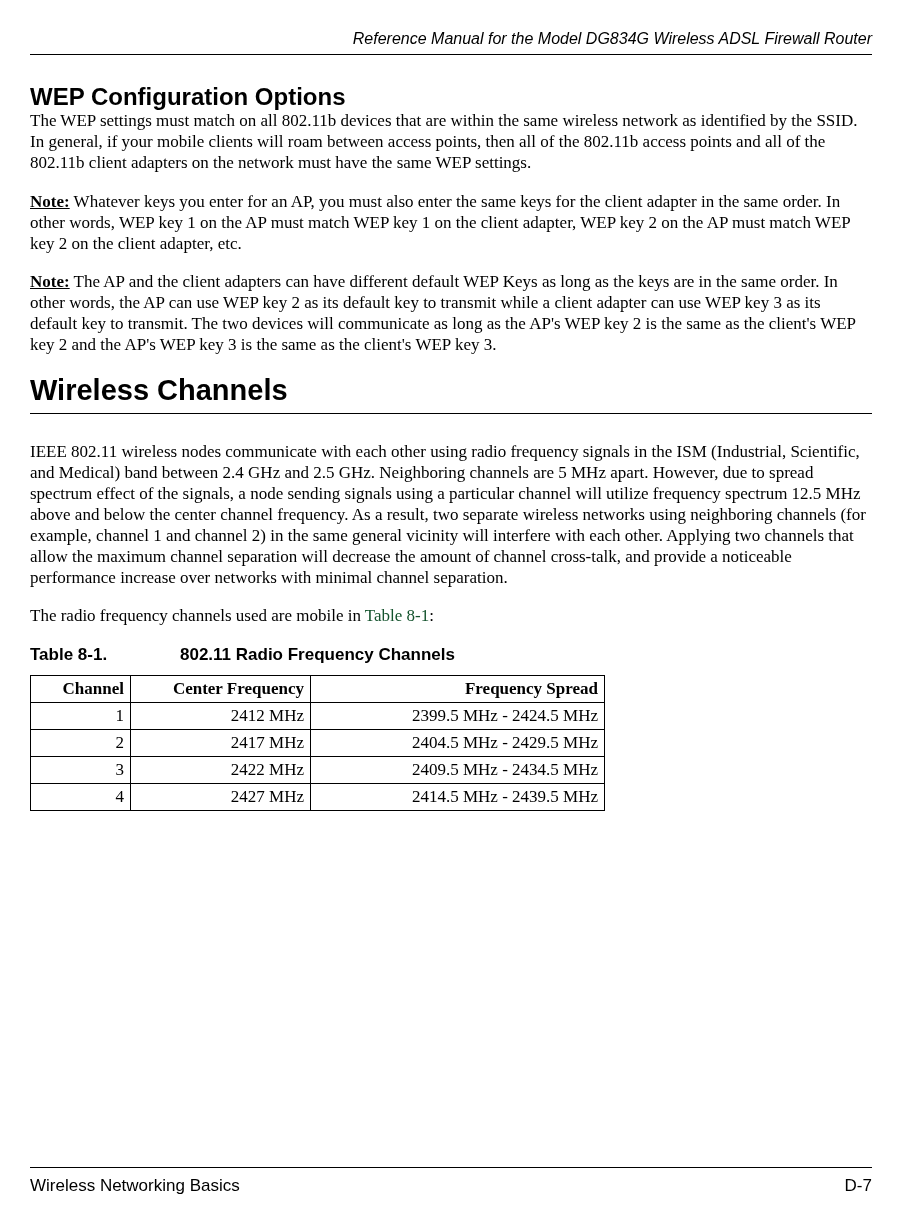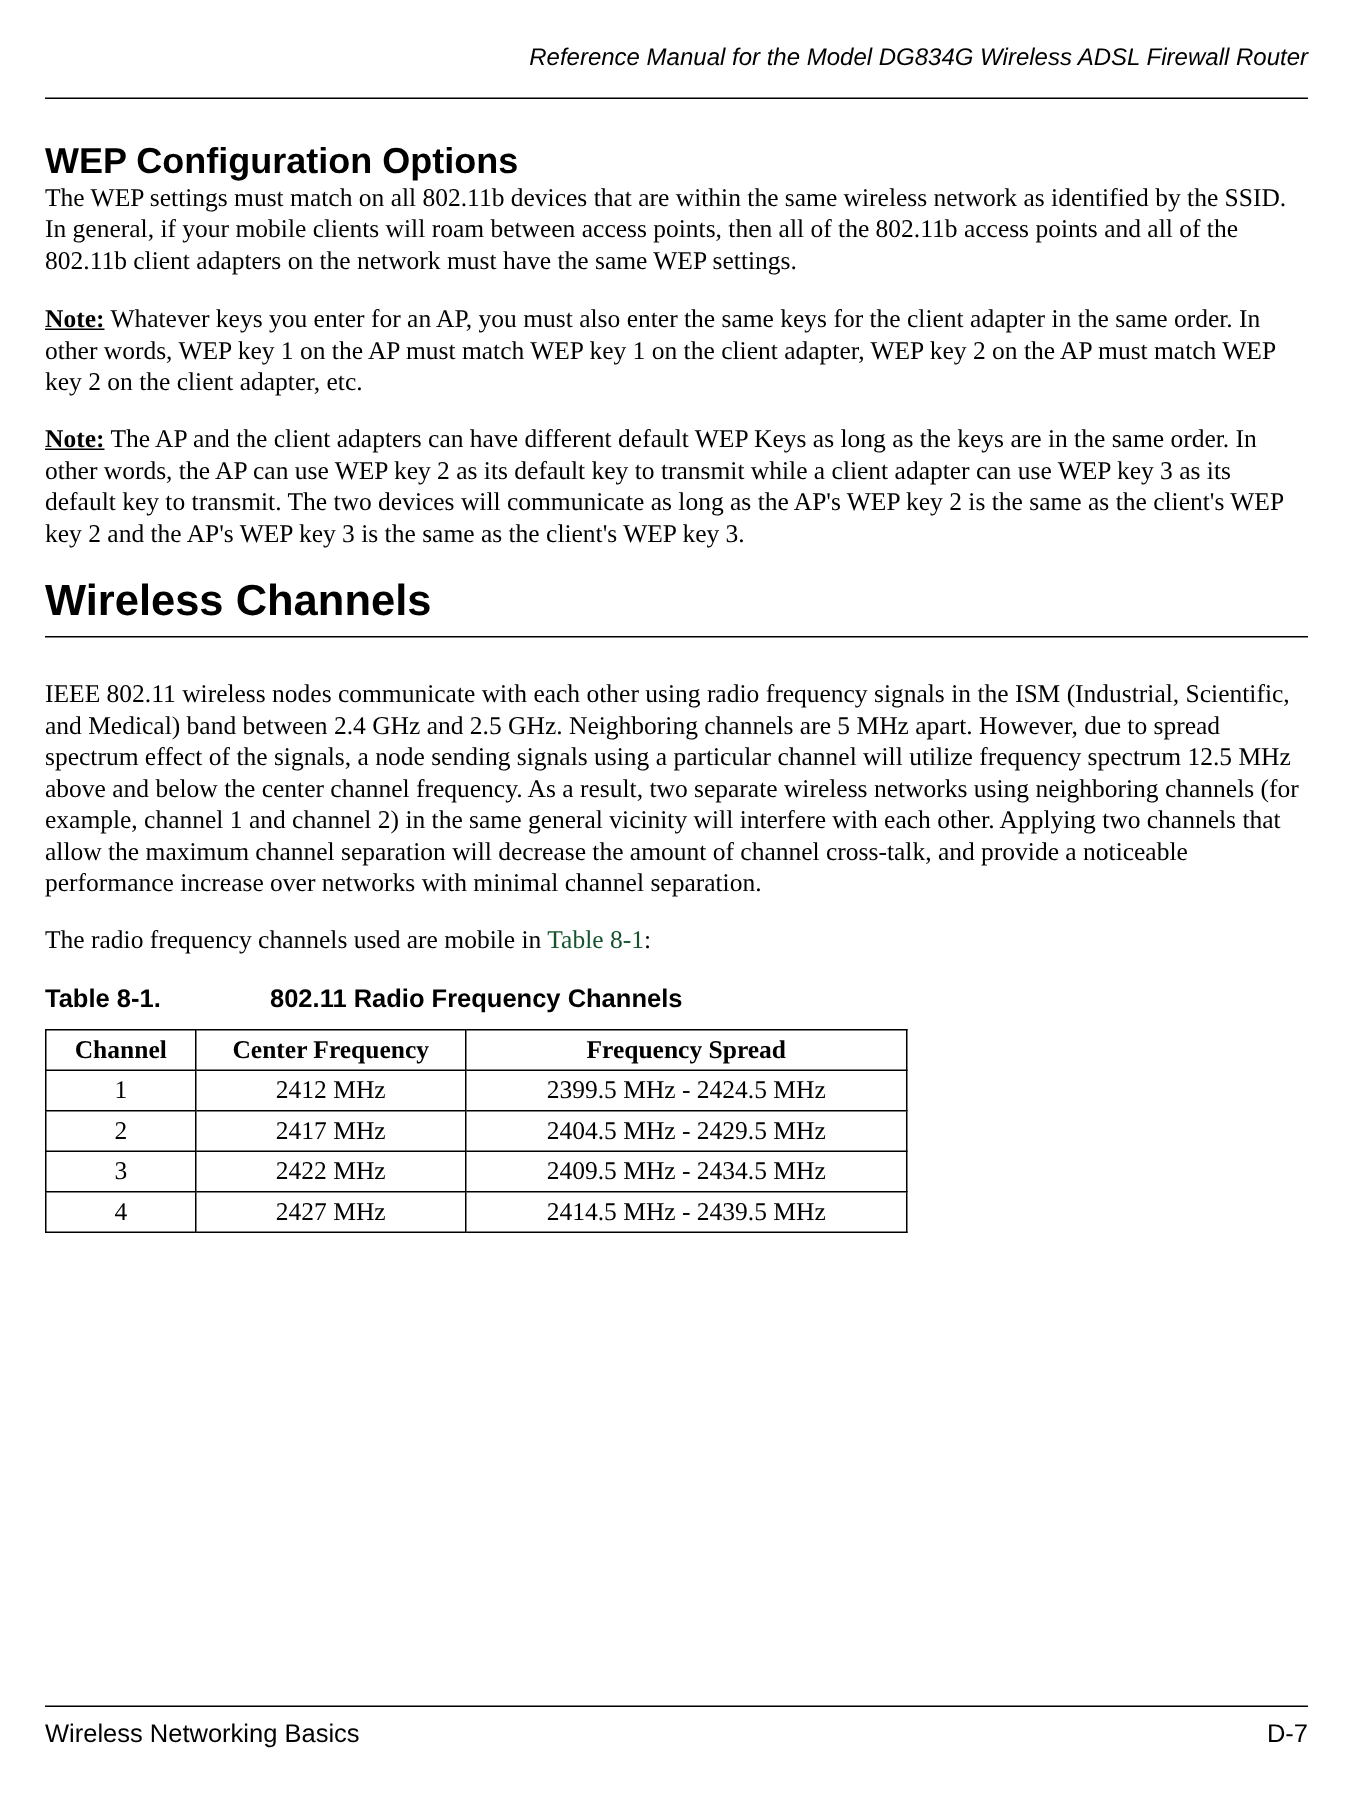--- a/index.html
+++ b/index.html
@@ -14,21 +14,21 @@
       font-family: 'Times New Roman', Times, serif;
       color: #000;
       padding: 30px 30px 30px 30px;
       position: relative;
     }
     .header {
       text-align: right;
       font-style: italic;
       font-family: Arial, Helvetica, sans-serif;
       font-size: 16px;
-      padding-bottom: 17px;
+      padding-bottom: 6px;
       border-bottom: 1.5px solid #000;
       margin-bottom: 28px;
     }
     h2.section-title {
       font-family: Arial, Helvetica, sans-serif;
       font-weight: bold;
       font-size: 24px;
     }
     h1.chapter-title {
       font-family: Arial, Helvetica, sans-serif;
@@ -64,36 +64,36 @@
     .table-caption .tab-num {
       display: inline-block;
       width: 150px;
     }
     table.freq {
       border-collapse: collapse;
       width: 575px;
     }
     table.freq th, table.freq td {
       border: 1px solid #000;
-      text-align: center;
+      text-align: right;
       padding: 3px 6px;
       font-size: 17px;
     }
     table.freq th {
       font-weight: bold;
       font-family: 'Times New Roman', Times, serif;
     }
     table.freq td {
       font-family: 'Times New Roman', Times, serif;
     }
     table.freq th.col-ch { width: 100px; }
     table.freq th.col-cf { width: 180px; }
     .footer {
       position: absolute;
-      bottom: 44px;
+      bottom: 14px;
       left: 30px;
       right: 30px;
       border-top: 1.5px solid #000;
       padding-top: 8px;
       display: flex;
       justify-content: space-between;
       font-family: Arial, Helvetica, sans-serif;
       font-size: 17px;
     }
   </style>

